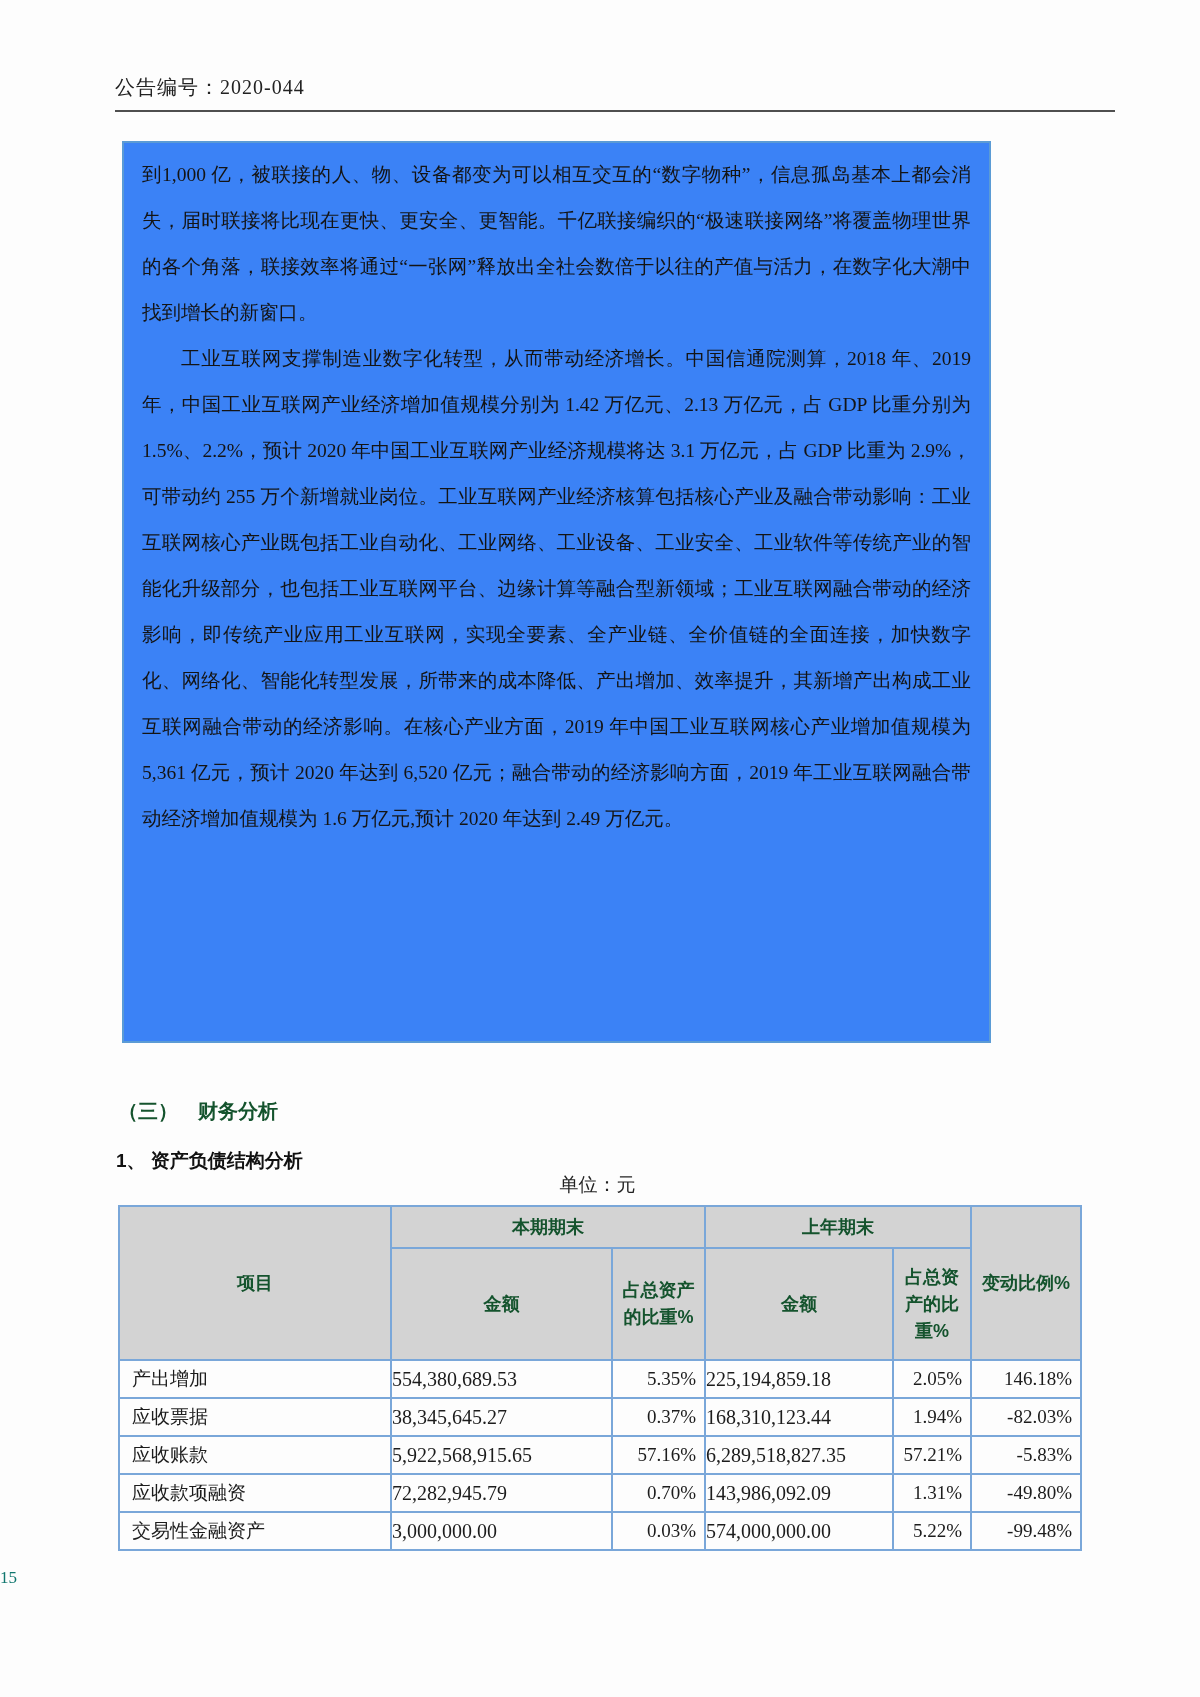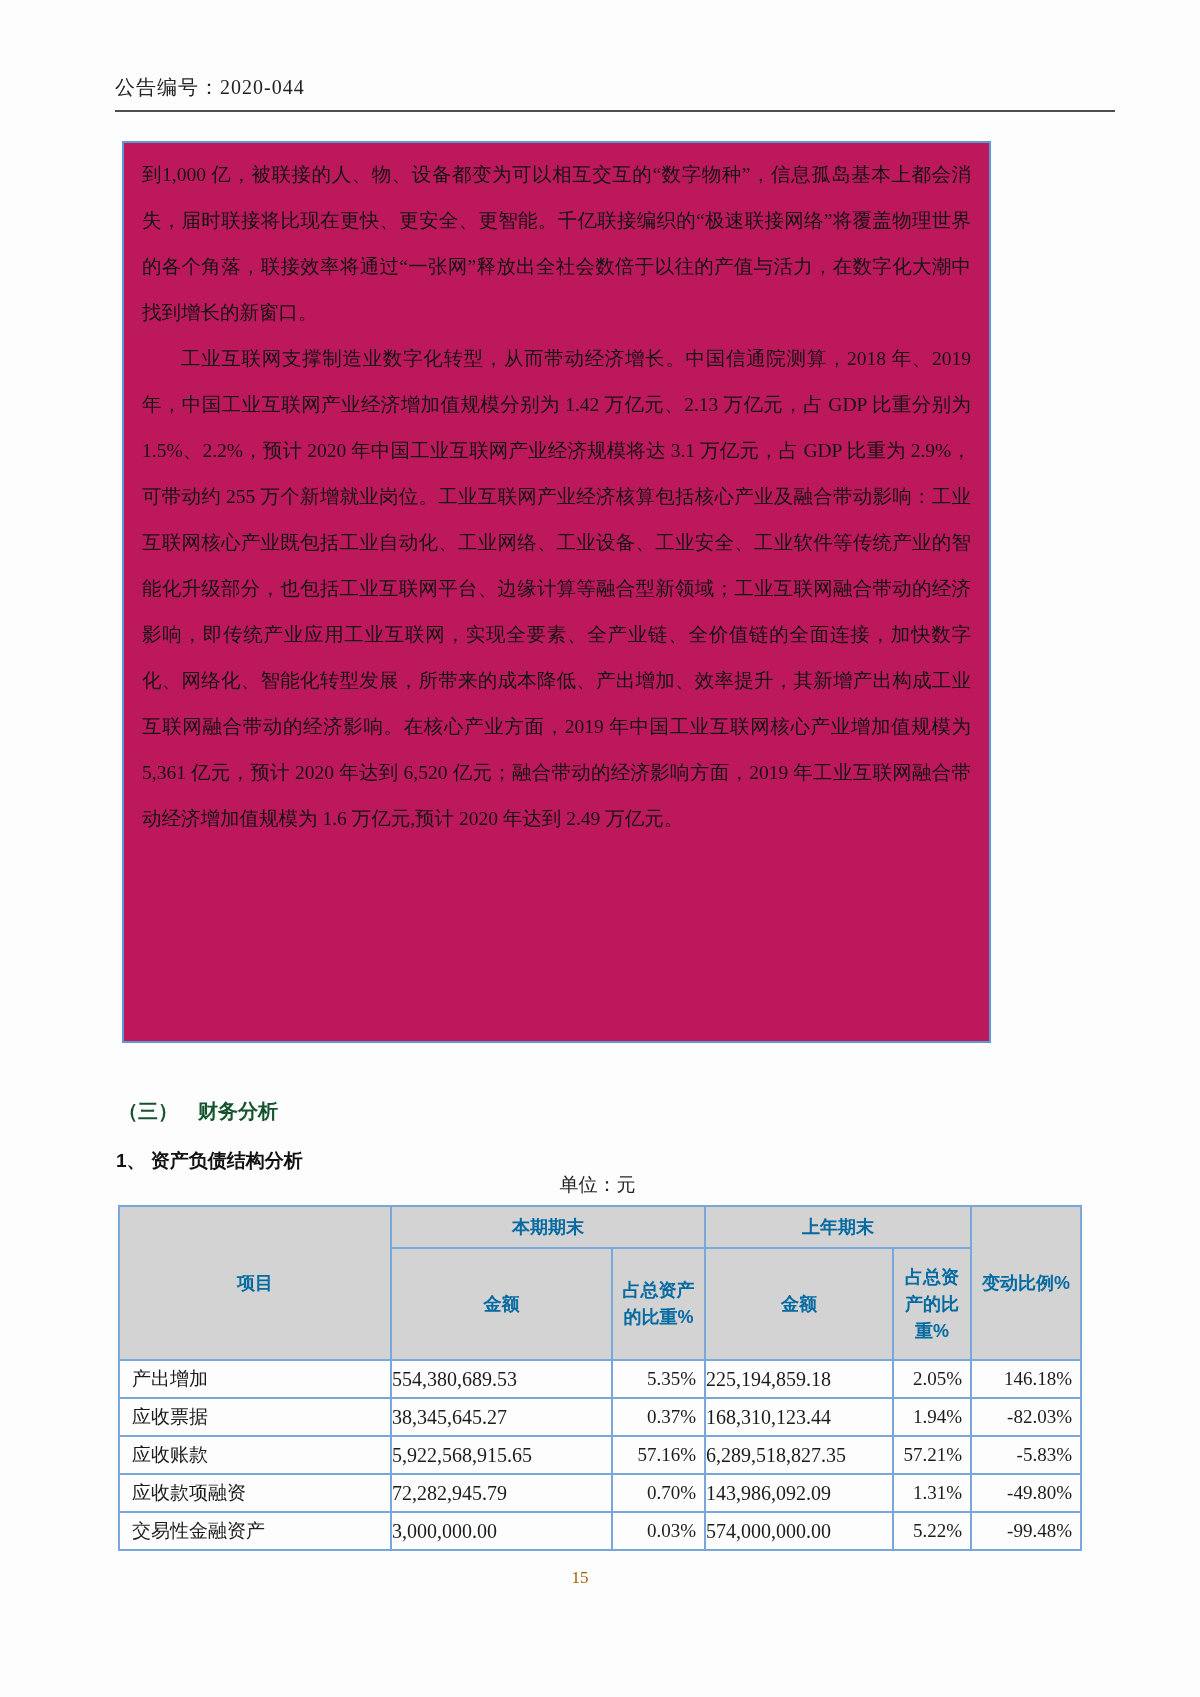--- a/index.html
+++ b/index.html
@@ -32,21 +32,21 @@
     background: #4f4f4f;
     border: none;
   }
   .text-box {
     position: absolute;
     top: 141px;
     left: 122px;
     width: 869px;
     height: 902px;
     border: 2px solid var(--accent, #5b9bd5);
-    background: #be185d;
+    background: #3b82f6;
     padding: 9px 18px 0 18px;
     overflow: hidden;
   }
   .text-box p {
     font-size: 19.5px;
     line-height: 46px;
     text-align: justify;
     color: #141414;
   }
   .text-box p.indent { text-indent: 2em; }
@@ -90,38 +90,38 @@
   table.fin-table th, table.fin-table td {
     border: 2px solid var(--table-border, #7aa7d9);
     vertical-align: middle;
   }
   table.fin-table th {
     background: var(--header-bg, #d3d3d3);
     font-family: "Liberation Sans", "DejaVu Sans", sans-serif;
     font-weight: bold;
     font-size: 18px;
     text-align: center;
-    color: #0369a1;
+    color: #14532d;
     line-height: 27px;
     padding: 4px 6px;
   }
   tr.hdr-row-1 { height: 42px; }
   tr.hdr-row-2 { height: 112px; }
   tr.data-row { height: 38px; }
   td.item-cell  { text-align: left;  padding-left: 12px;  font-size: 19px; }
   td.num-cell   { padding-right: 2px; font-size: 20px; }
   td.pct-cell   { text-align: right; padding-right: 8px;  font-size: 19px; }
   .page-number {
     position: absolute;
     top: 1568px;
     left: 0;
     width: 1160px;
-    text-align: center;
+    text-align: left;
     font-size: 17px;
-    color: #a16207;
+    color: #0f766e;
   }
 </style>
 </head>
 <body>
 
 <div class="page">
 
   <div class="announce-no">公告编号：2020-044</div>
   <div class="header-rule"></div>
 

